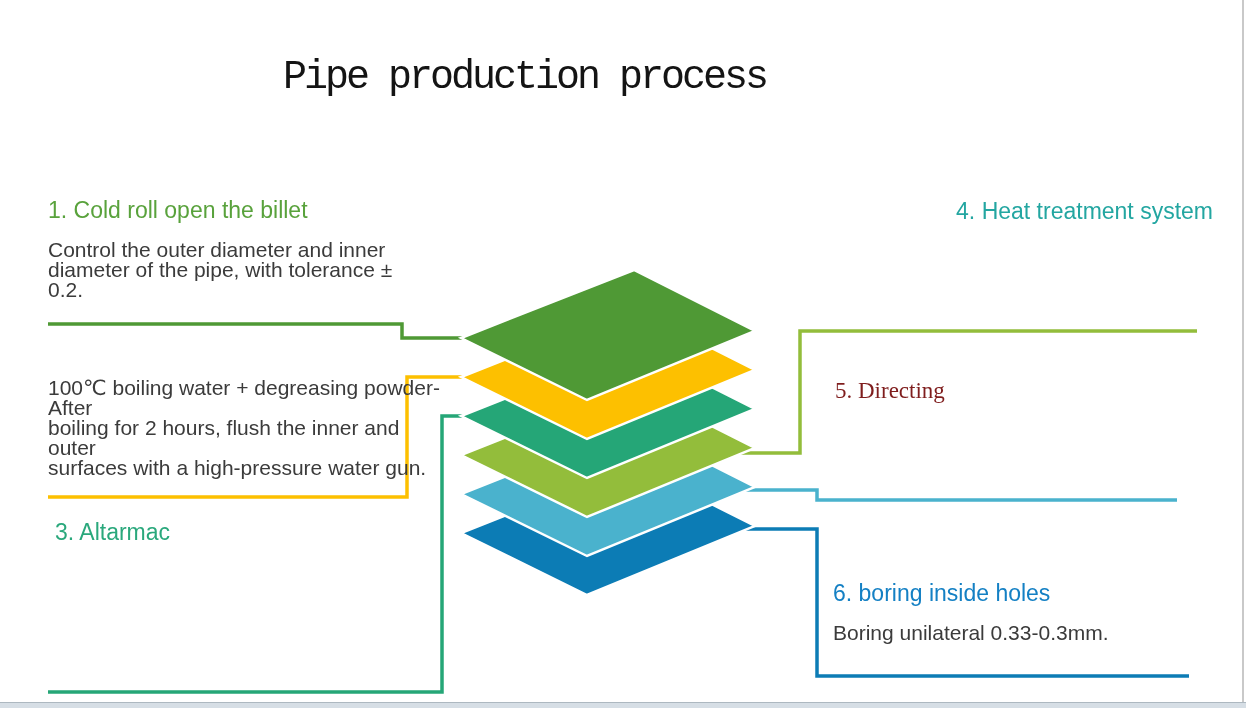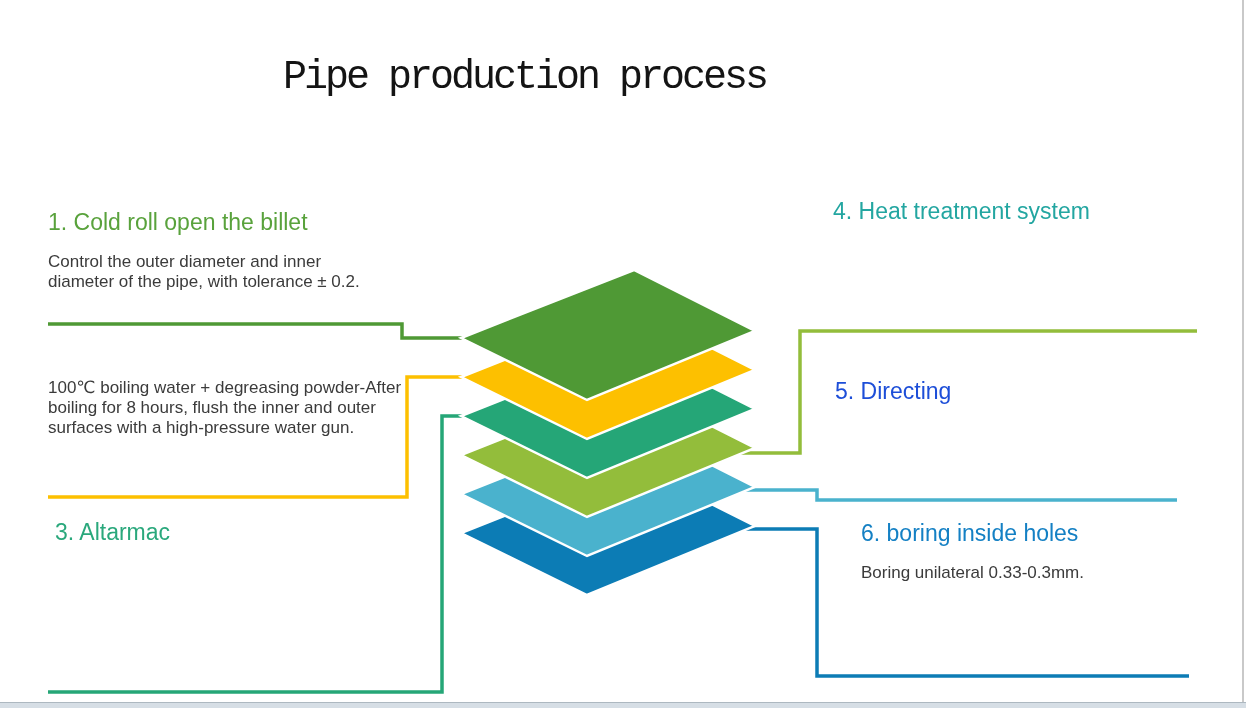--- a/index.html
+++ b/index.html
@@ -11,29 +11,29 @@
   .page-title{
     position:absolute;left:283px;top:55px;
     font-family:"Liberation Mono","DejaVu Sans Mono",monospace;
     font-size:40px;letter-spacing:-3px;color:#141414;white-space:nowrap;
   }
   .section{position:absolute;}
   .section h2{
     margin:0 0 17px 0;font-size:23px;font-weight:400;line-height:1.15;white-space:nowrap;
   }
   .section p{
-    margin:0;font-size:17px;line-height:20px;color:#3b3b3b;white-space:pre-line;
+    margin:0;font-size:21px;line-height:20px;color:#3b3b3b;white-space:pre-line;
   }
   .sec1{left:48px;top:197px;width:380px;}
   .sec2{left:48px;top:378px;width:395px;}
   .sec3{left:55px;top:519px;width:385px;}
   .sec4{left:813px;top:198px;width:400px;}
-  .sec4 h2{margin-left:20px;}
+  .sec4 h2{margin-left:20px;text-align:right;}
   .sec5{left:835px;top:378px;width:360px;}
-  .sec6{left:833px;top:520px;width:360px;margin-left:28px;}
+  .sec6{left:833px;top:580px;width:360px;}
   svg.diagram{position:absolute;left:0;top:0;}
   .bottom-edge{
     position:absolute;left:0;bottom:0;width:100%;height:6px;
     background:#d6dee5;border-top:1px solid #adb8c0;box-sizing:border-box;
   }
   .right-edge{
     position:absolute;top:0;right:2px;width:2px;height:100%;background:#c9c9c9;
   }
 </style>
 </head>
@@ -54,41 +54,41 @@
 
     <polygon points="461,533 634,465 755,526 587,595" stroke="#ffffff" stroke-width="2.5" fill="#0c7cb5"></polygon>
     <polygon points="461,494 634,426 755,487 587,556" stroke="#ffffff" stroke-width="2.5" fill="#4ab2cd"></polygon>
     <polygon points="461,455 634,387 755,448 587,517" stroke="#ffffff" stroke-width="2.5" fill="#93bd3b"></polygon>
     <polygon points="461,416 634,348 755,409 587,478" stroke="#ffffff" stroke-width="2.5" fill="#25a677"></polygon>
     <polygon points="461,377 634,309 755,370 587,439" stroke="#ffffff" stroke-width="2.5" fill="#fdc000"></polygon>
     <polygon points="461,338 634,270 755,331 587,400" stroke="#ffffff" stroke-width="2.5" fill="#4f9935"></polygon>
   </svg>
 
   <div class="section sec1">
-    <h2 style="color: rgb(89, 162, 60); margin-top: 12px;">1. Cold roll open the billet</h2>
+    <h2 style="color: rgb(89, 162, 60);">1. Cold roll open the billet</h2>
     <p>Control the outer diameter and inner
 diameter of the pipe, with tolerance ± 0.2.</p>
   </div>
 
   <div class="section sec2">
     <p>100℃ boiling water + degreasing powder-After
-boiling for 8 hours, flush the inner and outer
+boiling for 2 hours, flush the inner and outer
 surfaces with a high-pressure water gun.</p>
   </div>
 
   <div class="section sec3">
     <h2 style="color: rgb(42, 168, 124);">3. Altarmac</h2>
   </div>
 
   <div class="section sec4">
     <h2 style="color: rgb(35, 166, 161);">4. Heat treatment system</h2>
   </div>
 
   <div class="section sec5">
-    <h2 style="color: #1d4ed8;">5. Directing</h2>
+    <h2 style="color: #7f1d1d; font-family: Liberation Serif, serif;">5. Directing</h2>
   </div>
 
   <div class="section sec6">
     <h2 style="color: rgb(20, 128, 196);">6. boring inside holes</h2>
     <p>Boring unilateral 0.33-0.3mm.</p>
   </div>
 
   <div class="right-edge"></div>
   <div class="bottom-edge"></div>
 

